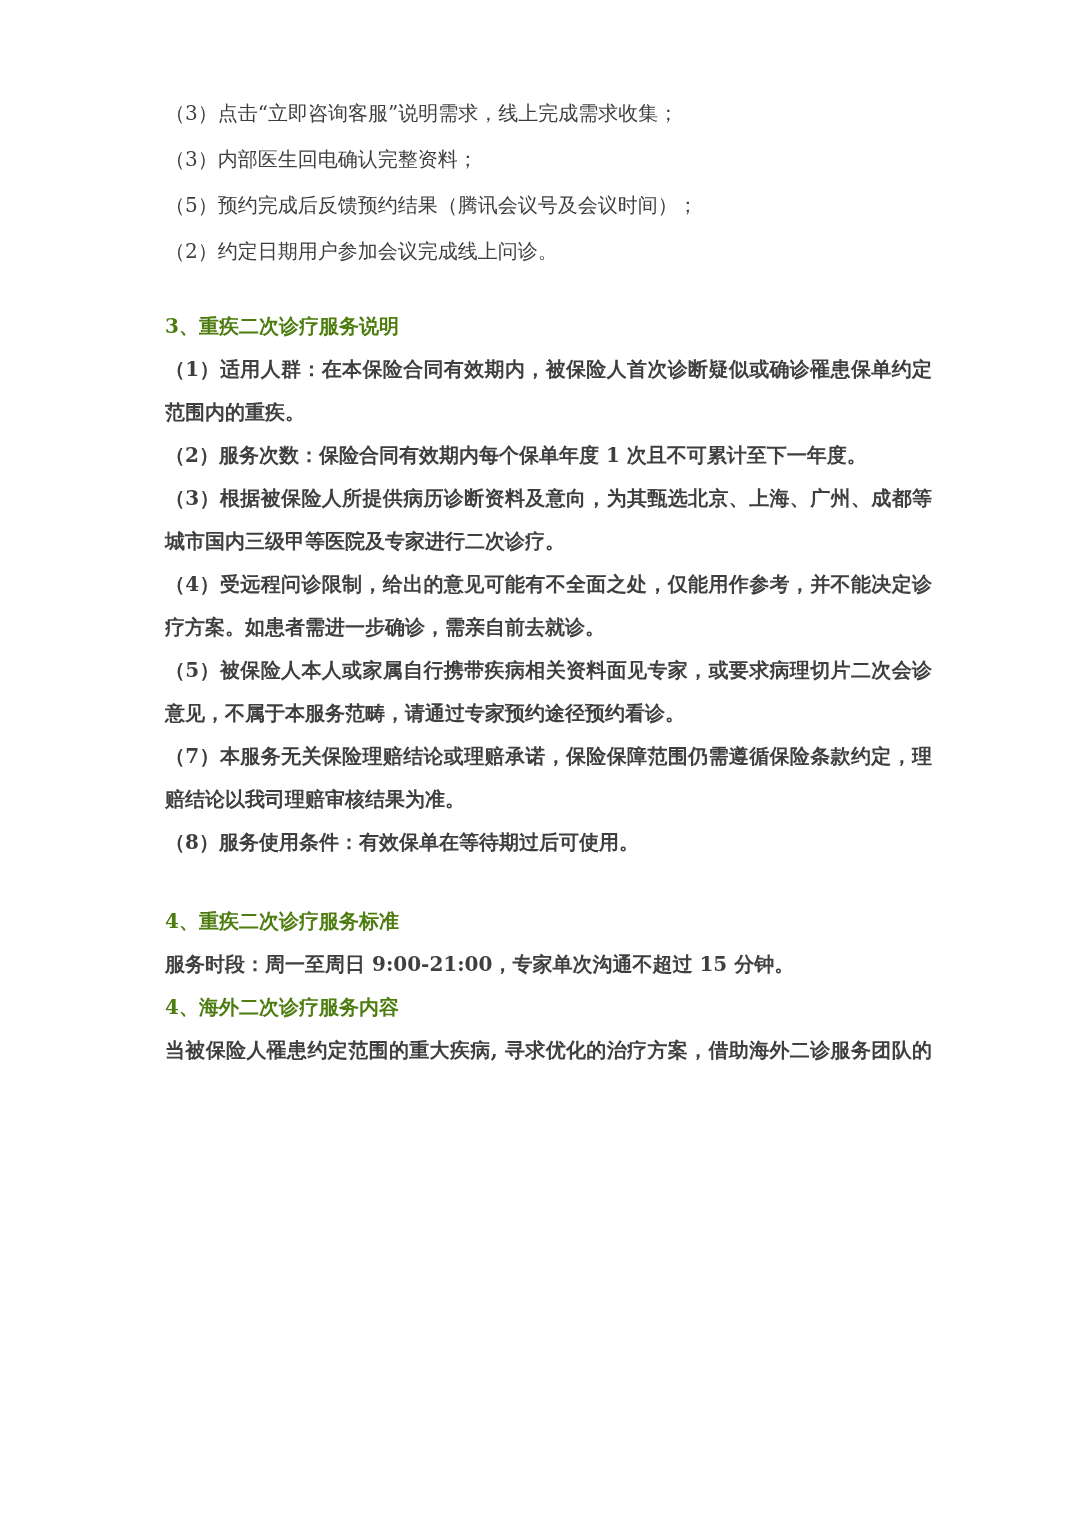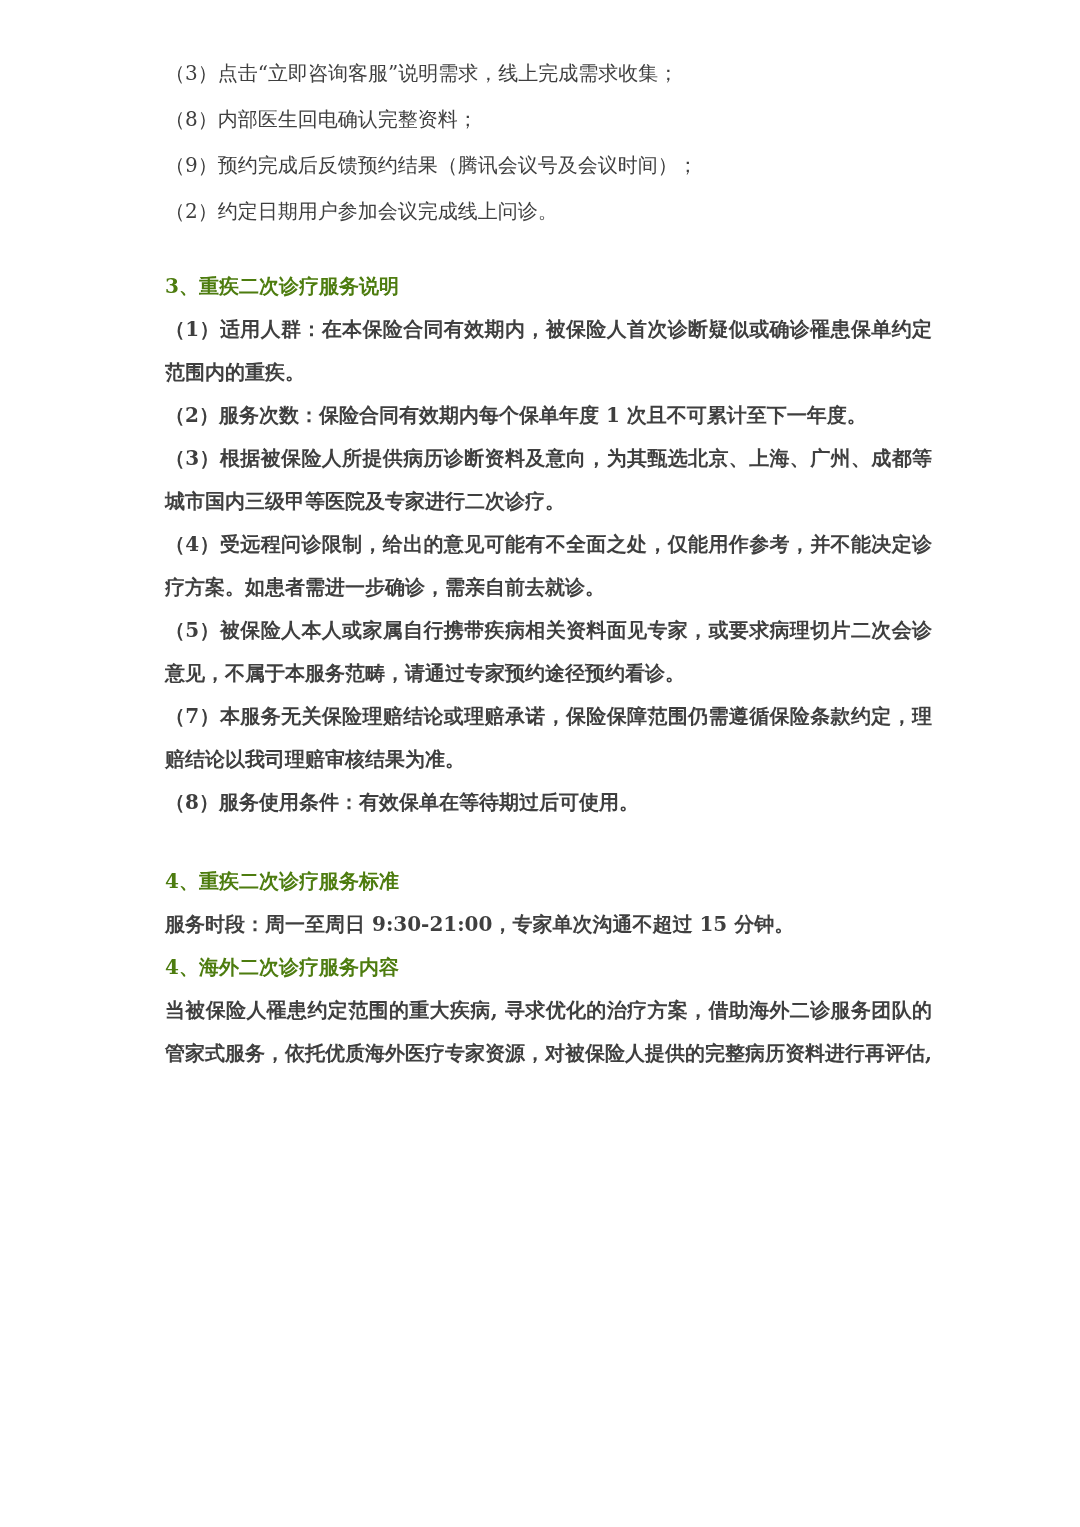--- a/index.html
+++ b/index.html
@@ -7,21 +7,21 @@
     padding: 0;
     background: #ffffff;
   }
   .page {
     position: relative;
     width: 1080px;
     height: 1081px;
     margin: 0 auto;
     background: #ffffff;
     box-sizing: border-box;
-    padding: 50px 148px 0 165px;
+    padding: 90px 148px 0 165px;
     font-family: "DejaVu Serif", "Liberation Serif", serif;
     font-size: 20px;
     color: #3f3f3f;
     overflow: hidden;
   }
   .step {
     margin: 0;
     line-height: 46px;
     text-align: justify;
   }
@@ -43,38 +43,38 @@
   .gap-c { margin-top: 40px; }
   .gap-d { margin-top: 42px; text-decoration: underline; }
 </style>
 </head>
 <body>
 
 <div class="page">
 
   <section>
     <p class="step">（3）点击“立即咨询客服”说明需求，线上完成需求收集；</p>
-    <p class="step">（8）内部医生回电确认完整资料；</p>
-    <p class="step">（9）预约完成后反馈预约结果（腾讯会议号及会议时间）；</p>
+    <p class="step">（3）内部医生回电确认完整资料；</p>
+    <p class="step">（5）预约完成后反馈预约结果（腾讯会议号及会议时间）；</p>
     <p class="step">（2）约定日期用户参加会议完成线上问诊。</p>
   </section>
 
   <h2 class="heading gap-a">3、重疾二次诊疗服务说明</h2>
   <section>
     <p class="para">（1）适用人群：在本保险合同有效期内，被保险人首次诊断疑似或确诊罹患保单约定范围内的重疾。</p>
     <p class="para">（2）服务次数：保险合同有效期内每个保单年度 1 次且不可累计至下一年度。</p>
     <p class="para">（3）根据被保险人所提供病历诊断资料及意向，为其甄选北京、上海、广州、成都等城市国内三级甲等医院及专家进行二次诊疗。</p>
     <p class="para">（4）受远程问诊限制，给出的意见可能有不全面之处，仅能用作参考，并不能决定诊疗方案。如患者需进一步确诊，需亲自前去就诊。</p>
     <p class="para">（5）被保险人本人或家属自行携带疾病相关资料面见专家，或要求病理切片二次会诊意见，不属于本服务范畴，请通过专家预约途径预约看诊。</p>
     <p class="para">（7）本服务无关保险理赔结论或理赔承诺，保险保障范围仍需遵循保险条款约定，理赔结论以我司理赔审核结果为准。</p>
     <p class="para">（8）服务使用条件：有效保单在等待期过后可使用。</p>
   </section>
 
   <h2 class="heading gap-b">4、重疾二次诊疗服务标准</h2>
-  <p class="para">服务时段：周一至周日 9:30-21:00，专家单次沟通不超过 15 分钟。</p>
+  <p class="para">服务时段：周一至周日 9:00-21:00，专家单次沟通不超过 15 分钟。</p>
 
 
   <h2 class="heading">4、海外二次诊疗服务内容</h2>
   <p class="para">当被保险人罹患约定范围的重大疾病, 寻求优化的治疗方案，借助海外二诊服务团队的管家式服务，依托优质海外医疗专家资源，对被保险人提供的完整病历资料进行再评估, 进行远程海外第二诊疗, 提供后续治疗意见。</p>
 
   <h2 class="heading gap-d">2、海外二次诊疗服务流程</h2>
 
 </div>
 
 </body></html>

